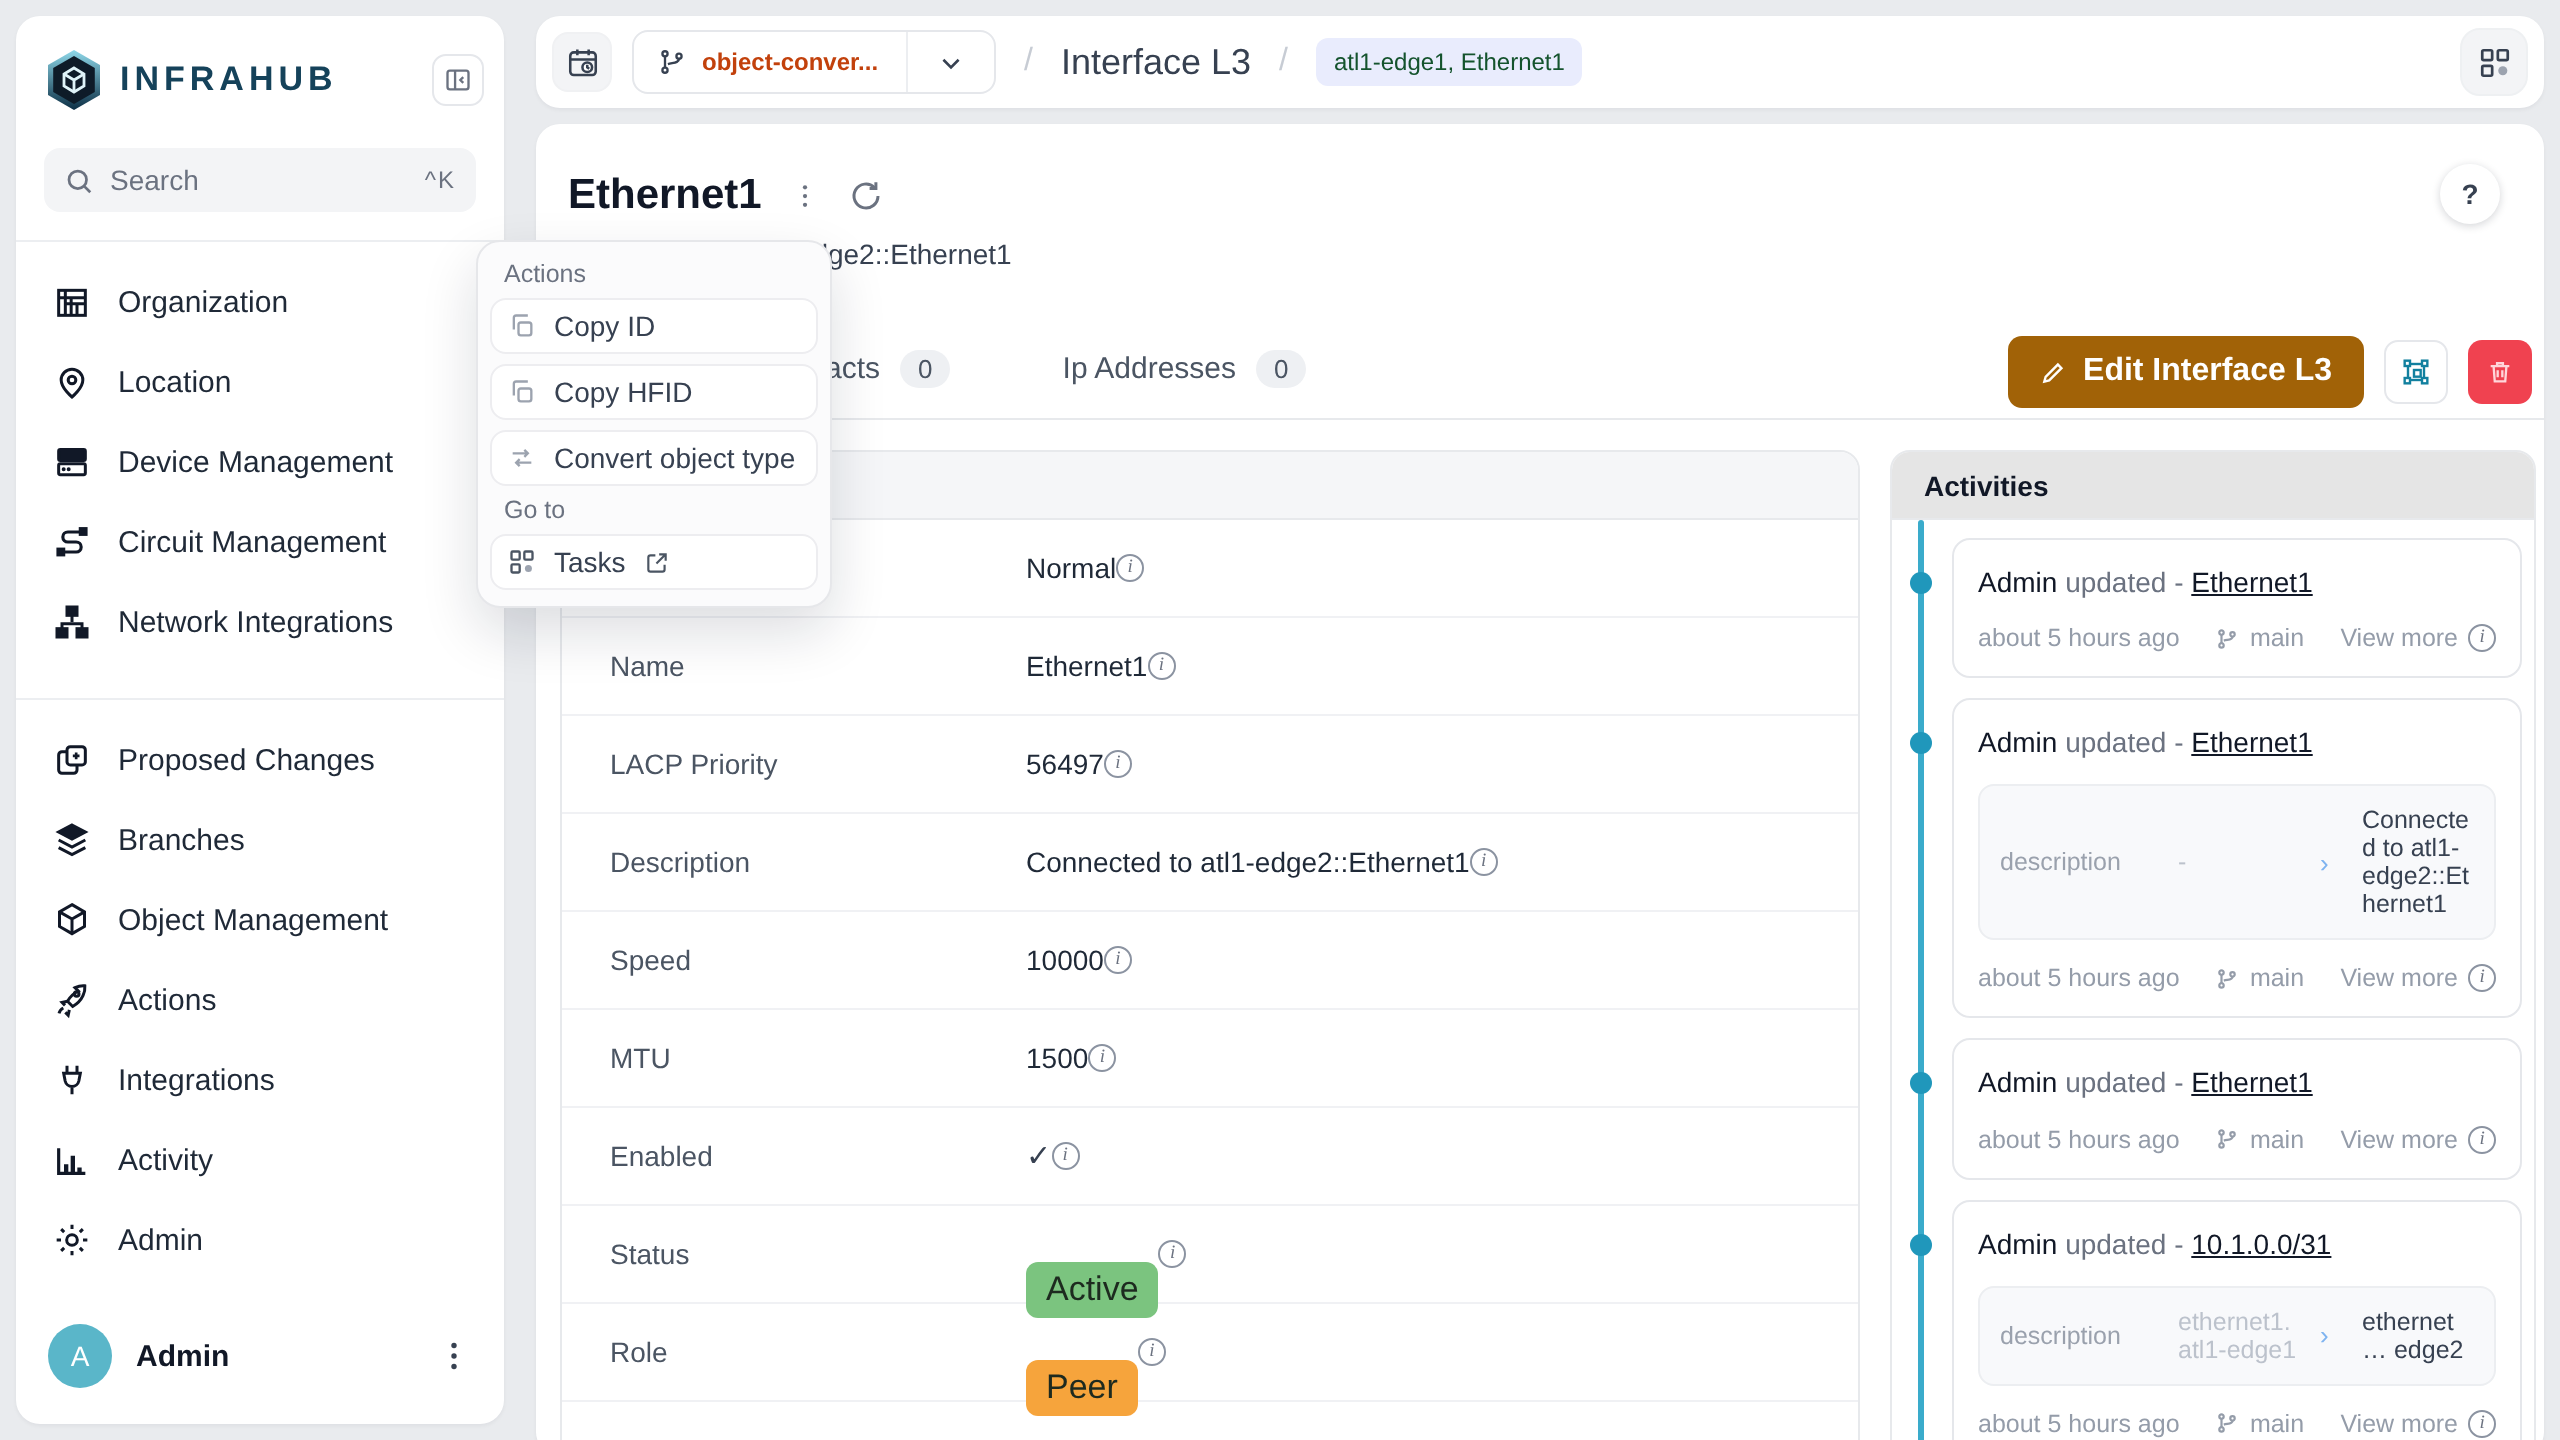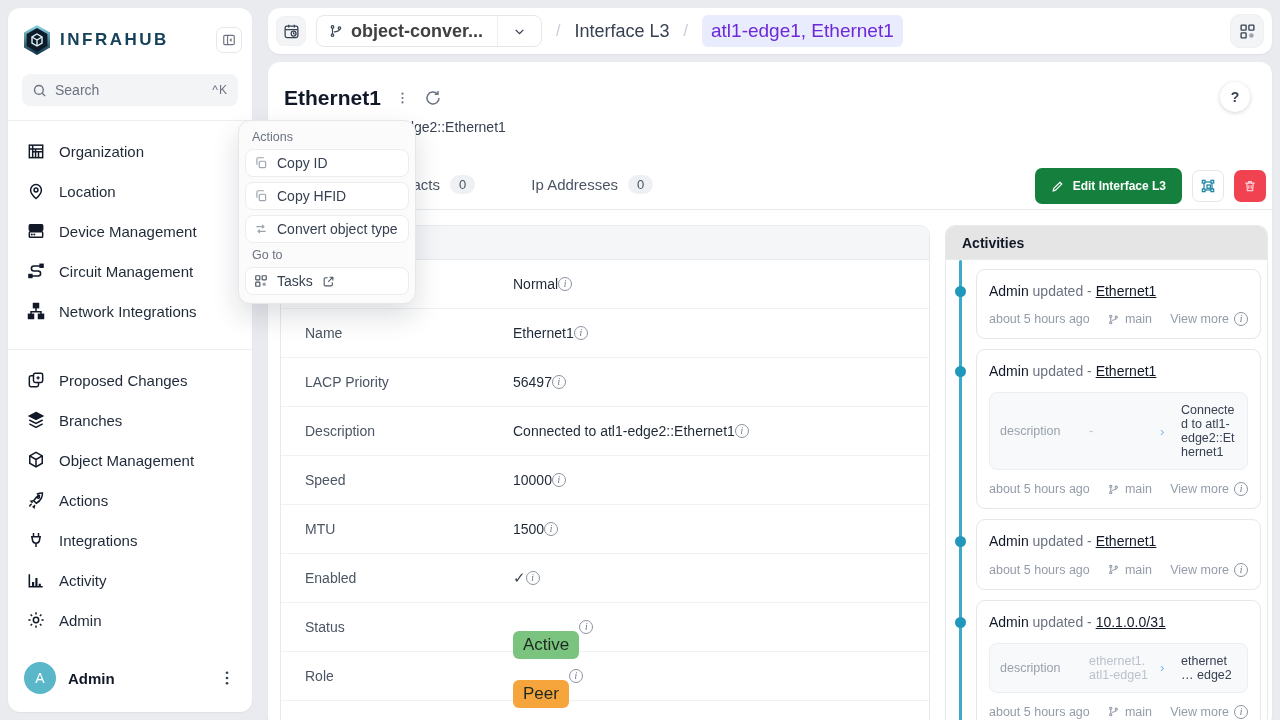--- a/index.html
+++ b/index.html
@@ -25,43 +25,43 @@
   .user-row { margin-top:auto; display:flex; align-items:center; gap:12px; padding:14px 16px 18px; }
   .avatar { width:32px; height:32px; border-radius:50%; background:#5ab6c9; color:#fff; font-size:14px; display:flex; align-items:center; justify-content:center; }
   .user-name { font-weight:bold; font-size:15px; color:#111827; flex:1; }
   .kebab { color:#374151; cursor:pointer; width:18px; }
 
   
   .topbar { position:absolute; left:268px; top:8px; width:1004px; height:46px; display:flex; align-items:center; padding:0 8px; gap:10px; }
   .ibtn { width:30px; height:30px; border-radius:8px; background:#f3f4f6; border:1px solid #f0f1f3; display:flex; align-items:center; justify-content:center; color:#374151; cursor:pointer; }
   .branch-pill { height:32px; border:1px solid #e5e7eb; border-radius:8px; display:flex; align-items:center; background:#fff; cursor:pointer; }
   .branch-pill .bp-main { display:flex; align-items:center; gap:8px; padding:0 14px 0 12px; }
-  .branch-pill .bp-label { font-size:18px; font-weight:bold; color:#404040; }
+  .branch-pill .bp-label { font-size:12px; font-weight:bold; color:#c2410c; }
   .branch-pill .bp-chev { width:44px; height:100%; display:flex; align-items:center; justify-content:center; border-left:1px solid #eceef1; color:#374151; }
   .crumb-sep { color:#c7ccd4; font-size:16px; padding:0 4px; }
   .crumb { font-size:18px; color:#374151; }
-  .crumb-link { font-size:19px; color:#6d28d9; background:#e9ecfd; padding:5px 9px; border-radius:6px; cursor:pointer; }
+  .crumb-link { font-size:12px; color:#14532d; background:#e9ecfd; padding:5px 9px; border-radius:6px; cursor:pointer; }
   .topbar .spacer { flex:1; }
   .tasks-btn { width:34px; height:34px; border-radius:10px; background:#f3f4f6; border:1px solid #eef0f2; display:flex; align-items:center; justify-content:center; color:#374151; cursor:pointer; }
 
   
   .main { position:absolute; left:268px; top:62px; width:1004px; height:666px; overflow:hidden; }
   .page-head { padding:24px 16px 0; position:relative; }
   .title-row { display:flex; align-items:center; gap:14px; }
   .page-title { font-size:21px; font-weight:bold; color:#111827; }
   .title-kebab { color:#6b7280; cursor:pointer; }
   .refresh-btn { color:#6b7280; cursor:pointer; }
   .subtitle { margin-top:9px; font-size:14px; color:#374151; }
   .help-fab { position:absolute; right:22px; top:20px; width:30px; height:30px; border-radius:50%; background:#fff; box-shadow:0 1px 4px rgba(16,24,40,.18); display:flex; align-items:center; justify-content:center; font-size:14px; font-weight:bold; color:#374151; cursor:pointer; }
 
   .tabs-row { position:absolute; left:0; right:0; top:98px; height:50px; border-bottom:1px solid #e7e9ec; display:flex; align-items:center; padding:0 16px; }
   .tab { display:flex; align-items:center; gap:10px; font-size:15px; color:#4b5563; margin-right:56px; cursor:pointer; }
   .tab .count { background:#eef0f3; border-radius:999px; font-size:13px; color:#4b5563; padding:2px 9px; }
   .head-actions { position:absolute; right:6px; top:106px; display:flex; gap:10px; align-items:center; }
-  .btn-edit { height:36px; background:#15803d; color:#fff; border:none; border-radius:7px; font-size:12px; font-weight:bold; font-family:inherit; display:flex; align-items:center; gap:9px; padding:0 16px; cursor:pointer; }
+  .btn-edit { height:36px; background:#a16207; color:#fff; border:none; border-radius:7px; font-size:16px; font-weight:bold; font-family:inherit; display:flex; align-items:center; gap:9px; padding:0 16px; cursor:pointer; }
   .btn-group { width:32px; height:32px; border-radius:7px; background:#fff; border:1px solid #e5e7eb; display:flex; align-items:center; justify-content:center; color:#12809f; cursor:pointer; }
   .btn-delete { width:32px; height:32px; border-radius:7px; background:#f04250; border:none; display:flex; align-items:center; justify-content:center; color:#fff; cursor:pointer; }
 
   
   .details-card { position:absolute; left:12px; top:163px; width:650px; height:560px; border:1px solid #e7e9ec; border-radius:10px 10px 0 0; overflow:hidden; background:#fff; }
   .details-head { height:34px; background:#f5f6f8; border-bottom:1px solid #e7e9ec; }
   .drow { display:flex; align-items:center; height:49px; border-bottom:1px solid #f0f1f4; padding-left:24px; }
   .dlabel { width:208px; font-size:14px; color:#4b5563; flex:none; }
   .dvalue { display:flex; align-items:center; gap:0; font-size:14px; color:#1f2937; }
   .check { font-size:15px; color:#374151; }

